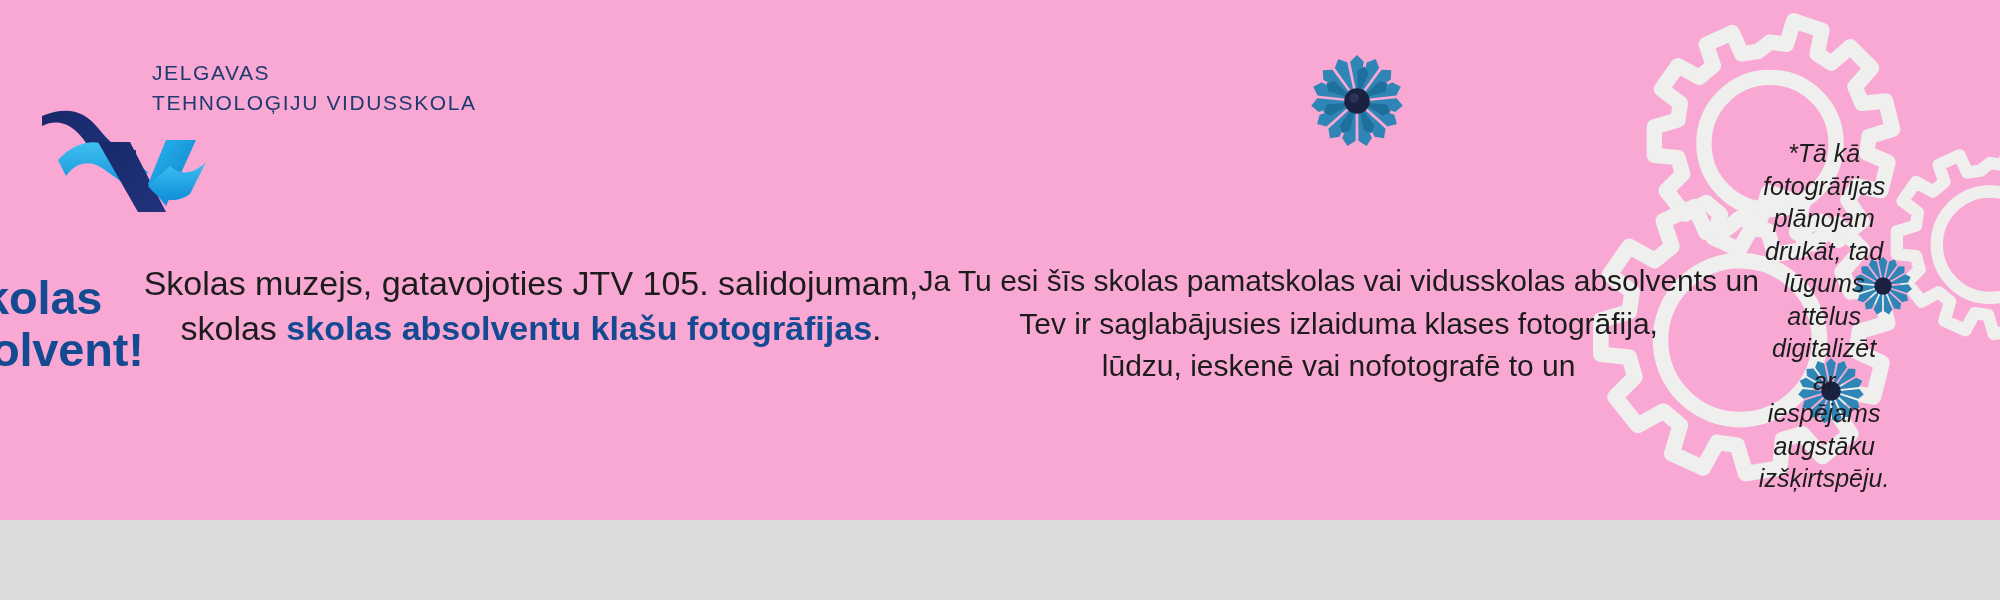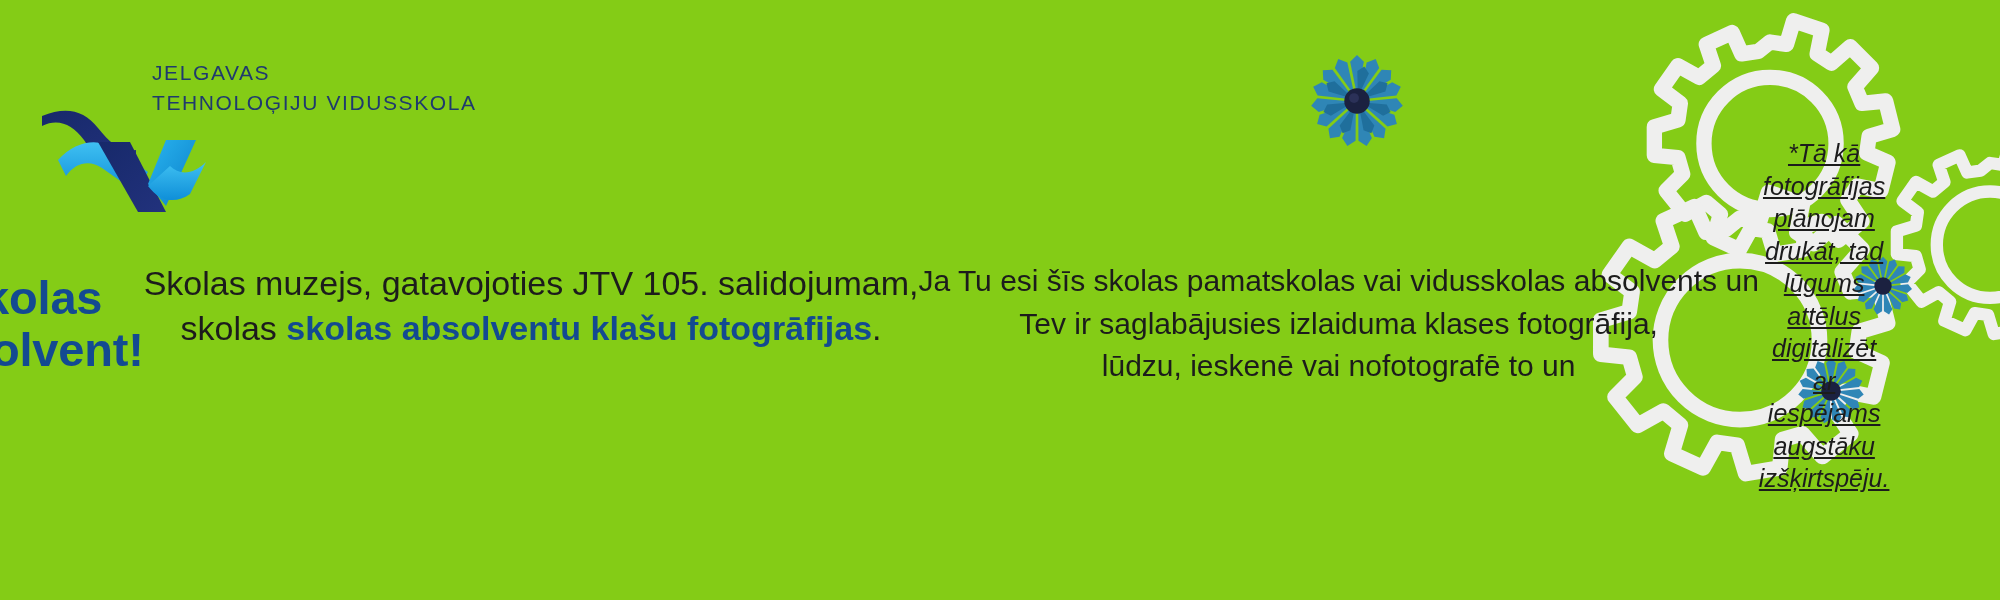--- a/index.html
+++ b/index.html
@@ -4,22 +4,22 @@
 <style>
   html,body{margin:0;padding:0;}
   body{
     width:2000px;height:600px;
     background:#dcdcda;
     font-family:"Liberation Sans", sans-serif;
     overflow:hidden;
   }
   #poster{
     position:relative;
-    width:2000px;height:600px;
-    background:#84cc16;
+    width:2000px;height:520px;
+    background:#f9a8d4;
     overflow:hidden;
   }
 
   
   .decor{
     position:absolute; top:0; right:0;
     width:700px; height:600px;
     pointer-events:none;
   }
   .decor svg{position:absolute;top:0;left:0;}
@@ -91,21 +91,20 @@
     font-size:30px;
     color:#1c1c1c;
     line-height:1.42;
   }
   .note{
     margin-top:32px;
     font-size:25px;
     font-style:italic;
     color:#1c1c1c;
     line-height:1.3;
-    text-decoration:underline;
   }
   .ln{display:block;white-space:nowrap;}
 </style>
 </head>
 <body>
 
 <div id="poster">
 
   <div class="decor">
     <svg width="700" height="600" viewBox="0 0 700 600" xmlns="http://www.w3.org/2000/svg">

